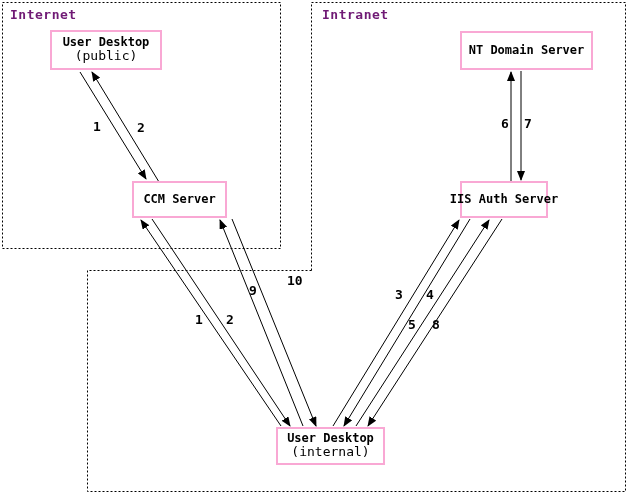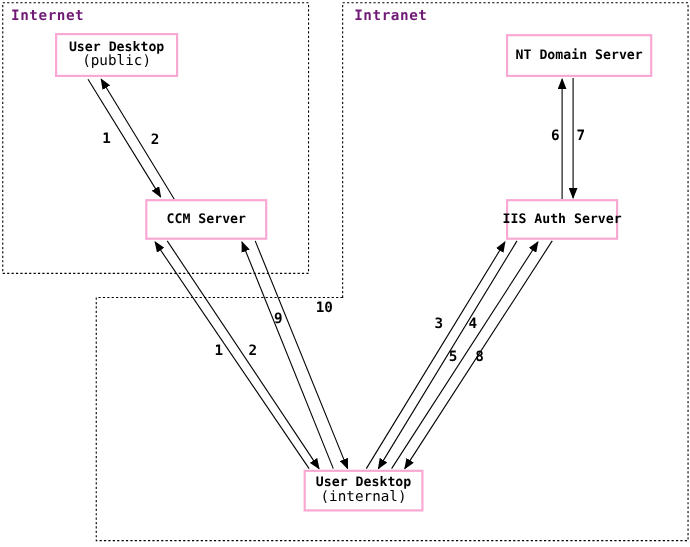--- a/index.html
+++ b/index.html
@@ -86,29 +86,29 @@
   </svg>
 
   <span class="region-label" style="left:10px; top:7px;">Internet</span>
   <span class="region-label" style="left:322px; top:7px;text-align:center;">Intranet</span>
 
   <div class="node" style="left:50px; top:30px; width:112px; height:40px;">
     <span class="title">User Desktop</span>
     <span class="subtitle">(public)</span>
   </div>
 
-  <div class="node" style="left:132px; top:181px; width:111px; height:37px;">
+  <div class="node" style="left:132px; top:181px; width:95px; height:37px;">
     <span class="title">CCM Server</span>
   </div>
 
   <div class="node" style="left:460px; top:31px; width:133px; height:39px;">
     <span class="title">NT Domain Server</span>
   </div>
 
-  <div class="node" style="left:460px; top:181px; width:102px; height:37px;">
+  <div class="node" style="left:460px; top:181px; width:88px; height:37px;">
     <span class="title">IIS Auth Server</span>
   </div>
 
   <div class="node" style="left:276px; top:427px; width:109px; height:38px;">
     <span class="title">User Desktop</span>
     <span class="subtitle">(internal)</span>
   </div>
 
   <span class="arrow-num" style="left:93px; top:119px;">1</span>
   <span class="arrow-num" style="left:137px; top:120px;">2</span>

